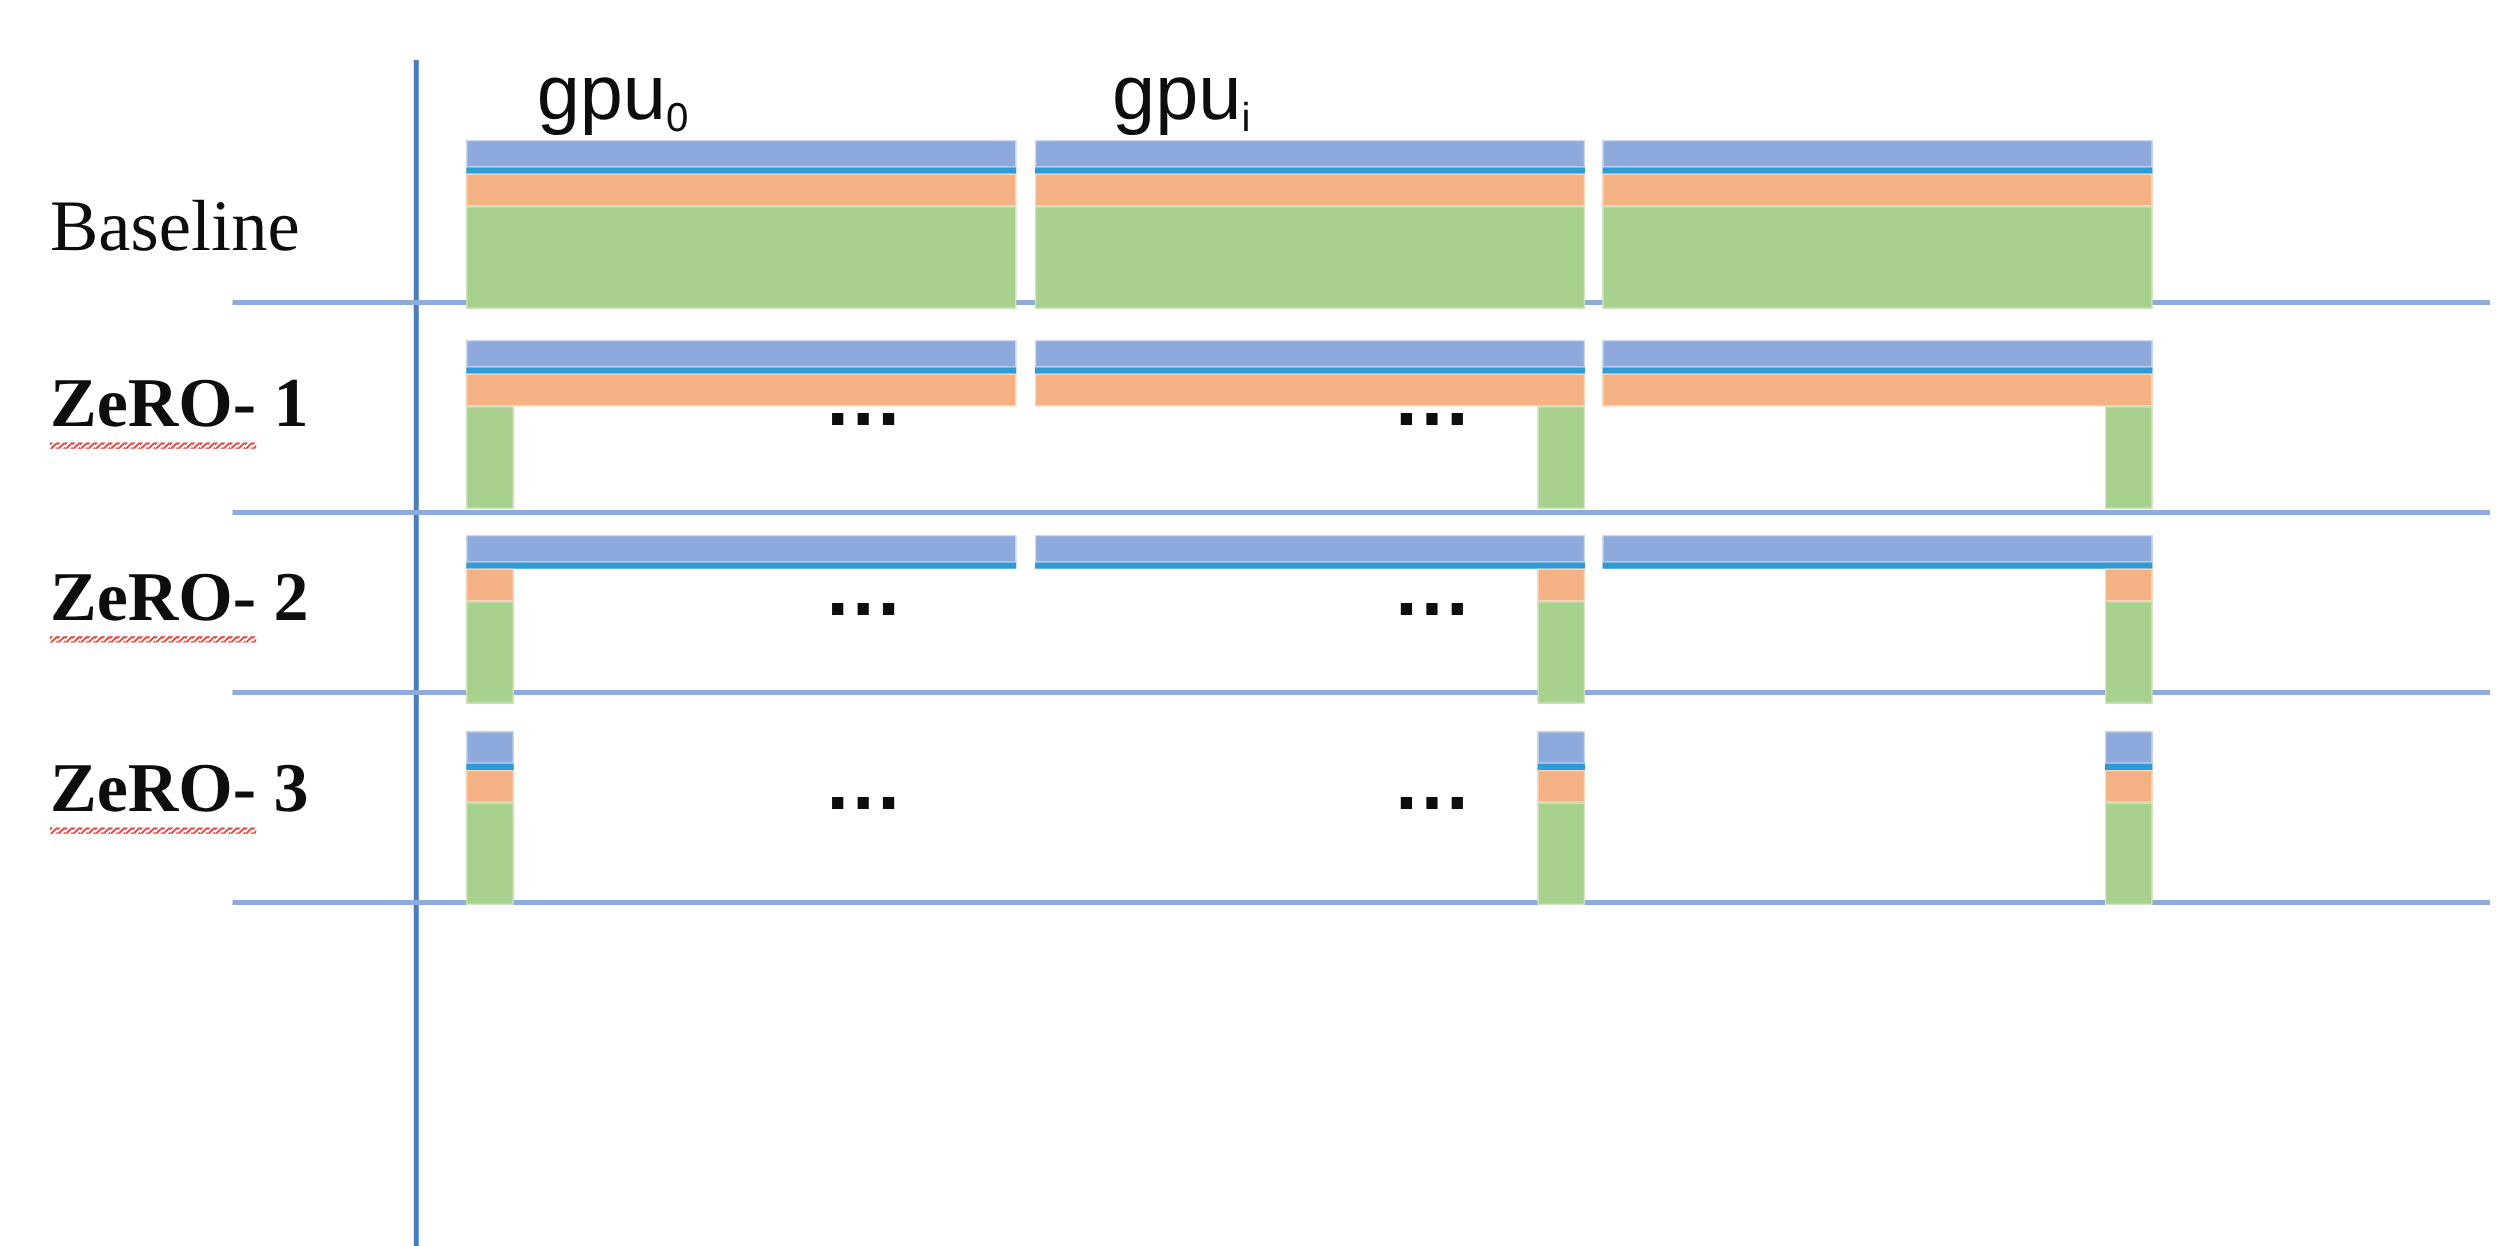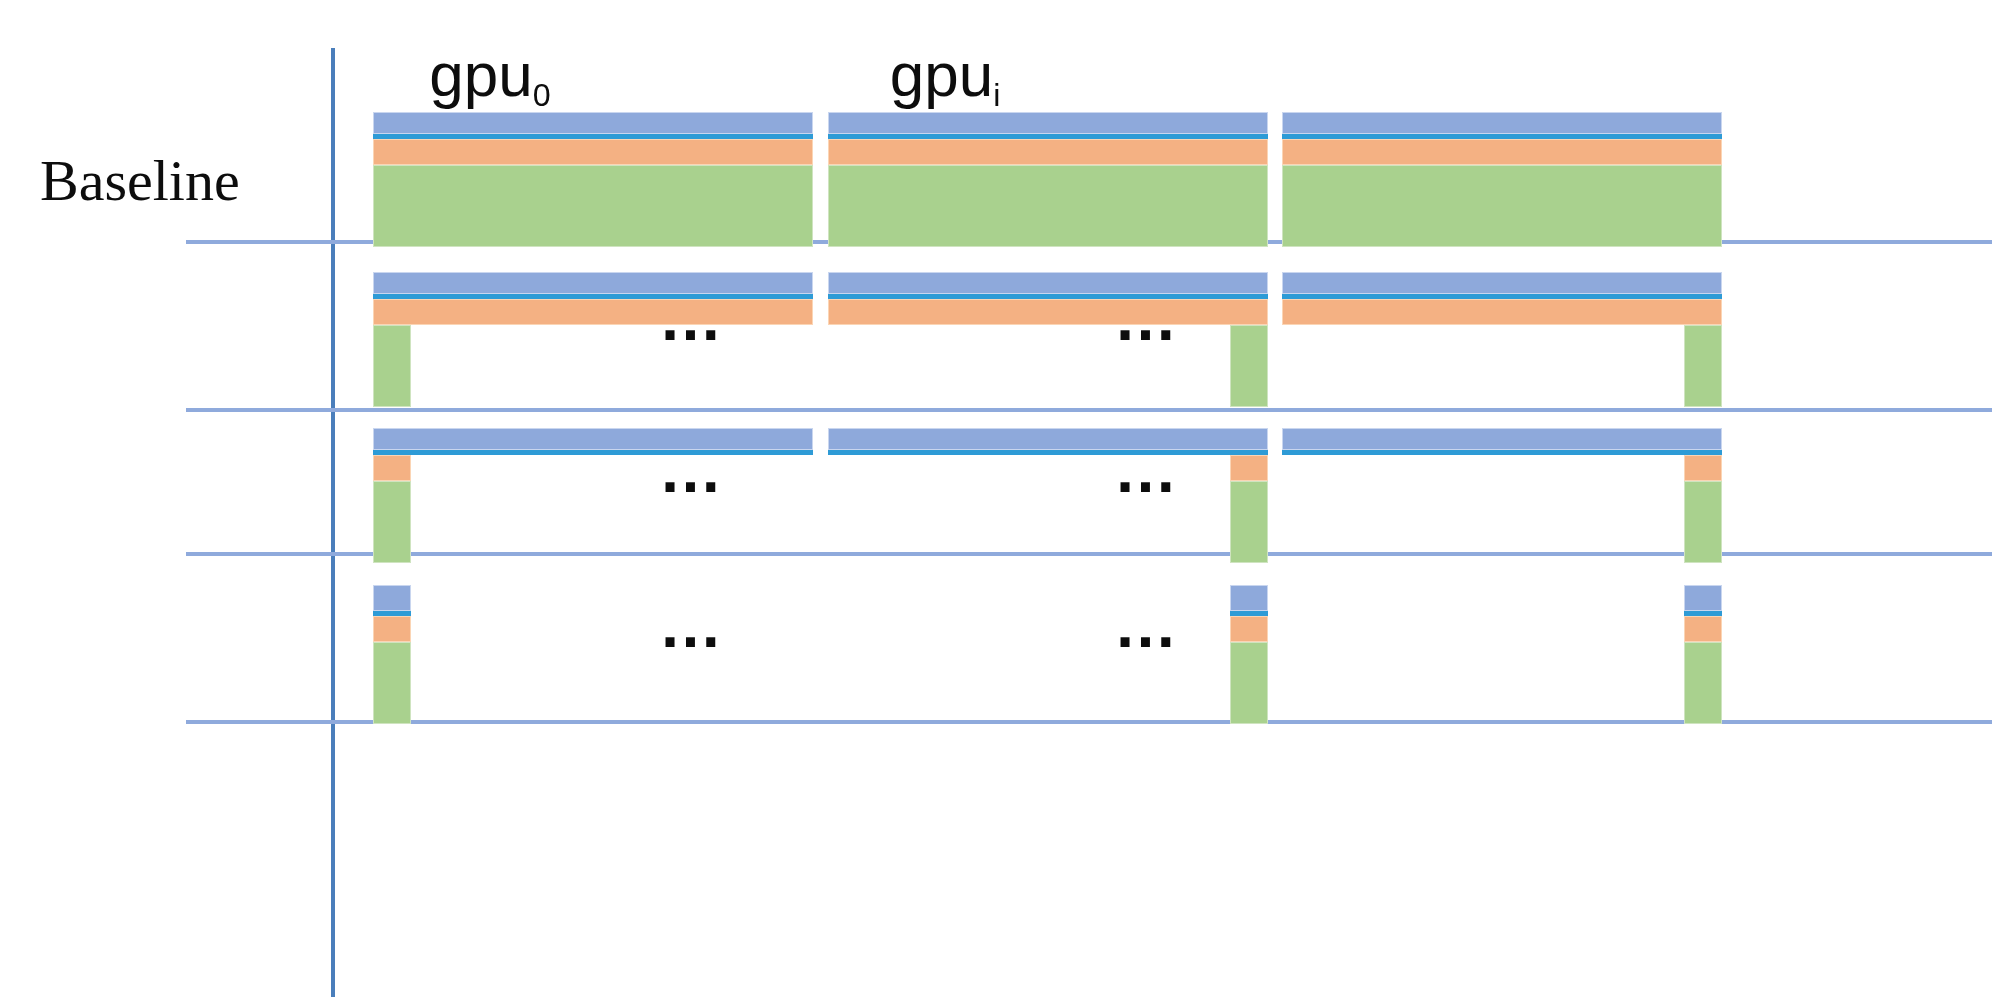--- a/index.html
+++ b/index.html
@@ -102,22 +102,25 @@
 
   <div class="col-head" style="left:490px;">
     <span>gpu</span><sub>0</sub>
   </div>
   <div class="col-head" style="left:945px;">
     <span>gpu</span><sub>i</sub>
   </div>
 
   <div class="row-label baseline" style="top:152px;">Baseline</div>
 
+  <div class="row-label zero" style="top:295px;"><span class="misspell">ZeRO-</span><span> 1</span></div>
 
+  <div class="row-label zero" style="top:450px;"><span class="misspell">ZeRO-</span><span> 2</span></div>
 
+  <div class="row-label zero" style="top:603px;"><span class="misspell">ZeRO-</span><span> 3</span></div>
 
   <div class="ellipsis" style="left:692px;top:160px;">…</div>
   <div class="ellipsis" style="left:1147px;top:160px;">…</div>
 
   <div class="ellipsis" style="left:692px;top:318px;">…</div>
   <div class="ellipsis" style="left:1147px;top:318px;">…</div>
 
   <div class="ellipsis" style="left:692px;top:470px;">…</div>
   <div class="ellipsis" style="left:1147px;top:470px;">…</div>
 

